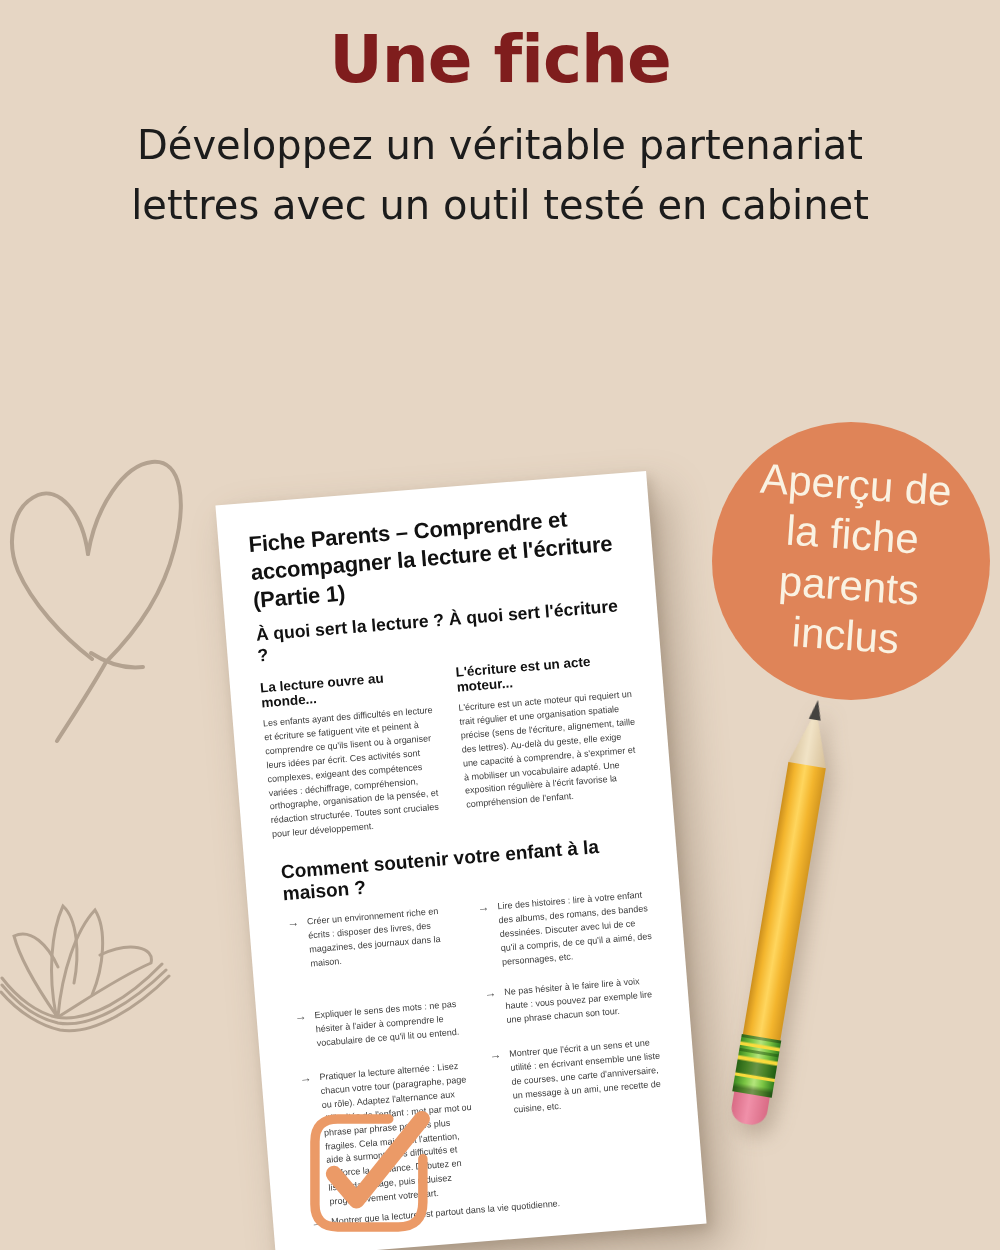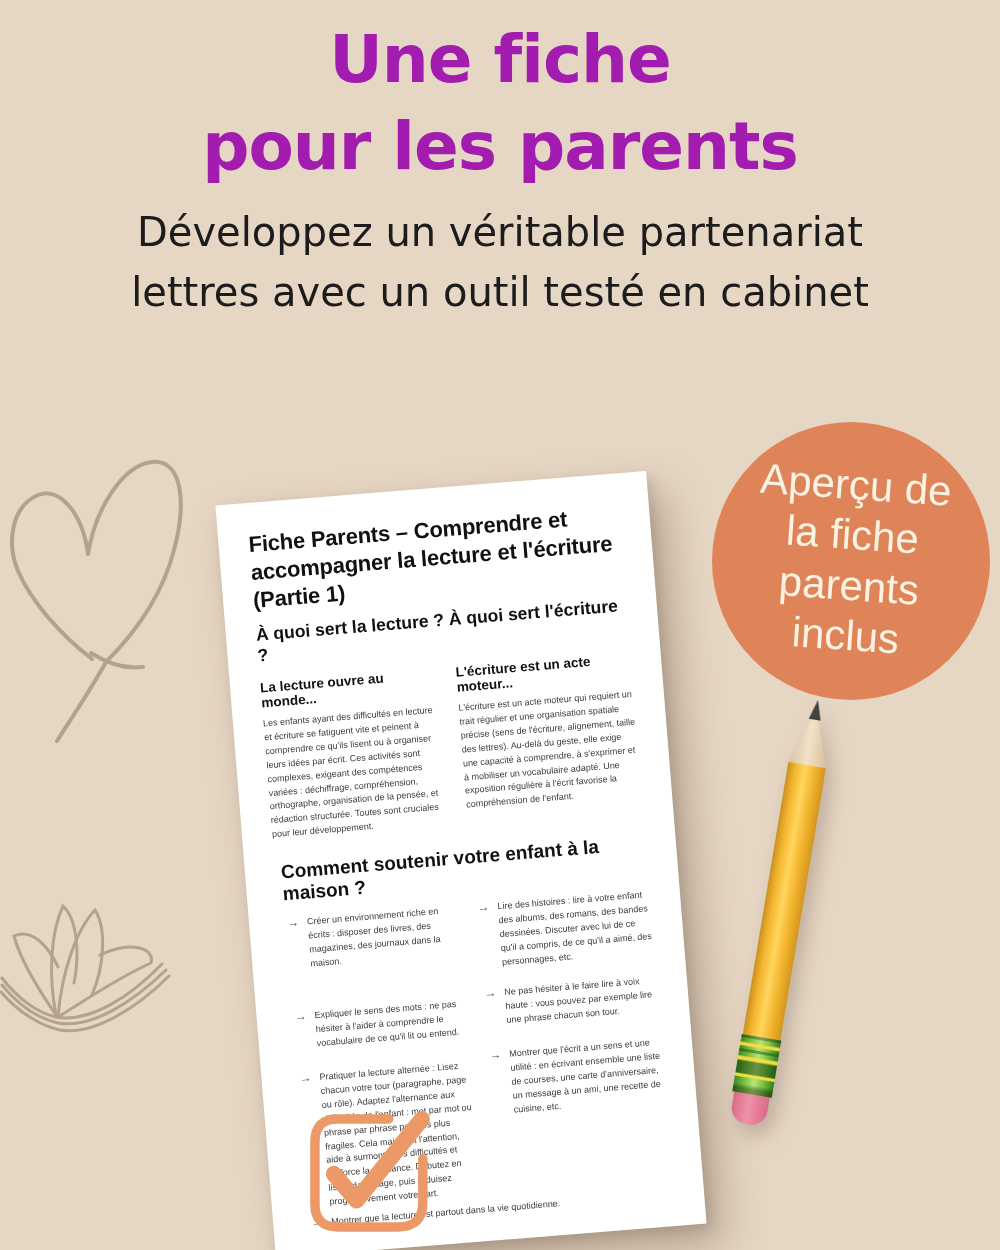--- a/index.html
+++ b/index.html
@@ -5,21 +5,21 @@
   html,body{margin:0;padding:0;}
   .canvas{
     position:relative; width:1000px; height:1250px; overflow:hidden;
     background:#e6d6c4;
     font-family:"Liberation Sans", sans-serif;
   }
   
   .header{position:absolute; left:0; right:0; top:16px; text-align:center;}
   .main-title{
     margin:0; font-family:"DejaVu Sans", sans-serif; font-weight:800;
-    font-size:66px; line-height:1.32; letter-spacing:-1px; color:#a21caf;
+    font-size:66px; line-height:1.32; letter-spacing:-1px; color:#7f1d1d;
   }
   .subtitle{
     margin:12px 0 0 0; font-family:"DejaVu Sans", sans-serif; font-weight:400;
     font-size:40px; line-height:1.5; color:#1c1c1c;
   }
   
   .badge{
     position:absolute; left:712px; top:422px; width:278px; height:278px;
     background:#df8458; border-radius:50%;
     display:flex; align-items:center; justify-content:center;
@@ -96,21 +96,20 @@
   .checkbox{position:absolute; left:296px; top:1098px;}
 </style>
 </head>
 <body>
 
 <div class="canvas">
 
   <div class="header">
     <h1 class="main-title">
       <div>Une fiche</div>
-      <div>pour les parents</div>
     </h1>
     <p class="subtitle">
       <span>Développez un véritable partenariat</span><br>
       <span>lettres avec un outil testé en cabinet</span>
     </p>
   </div>
 
   <svg class="doodle" style="left:-4px; top:450px;" width="218" height="310" viewBox="0 0 218 310">
     <path stroke-width="4" d="M 92 104 C 86 60 62 37 42 45 C 16 56 10 92 22 121 C 36 153 66 186 96 209"></path>
     <path stroke-width="4" d="M 92 104 C 100 56 128 15 156 12 C 186 9 191 52 178 100 C 166 147 136 186 110 212 C 95 239 77 266 61 291"></path>

